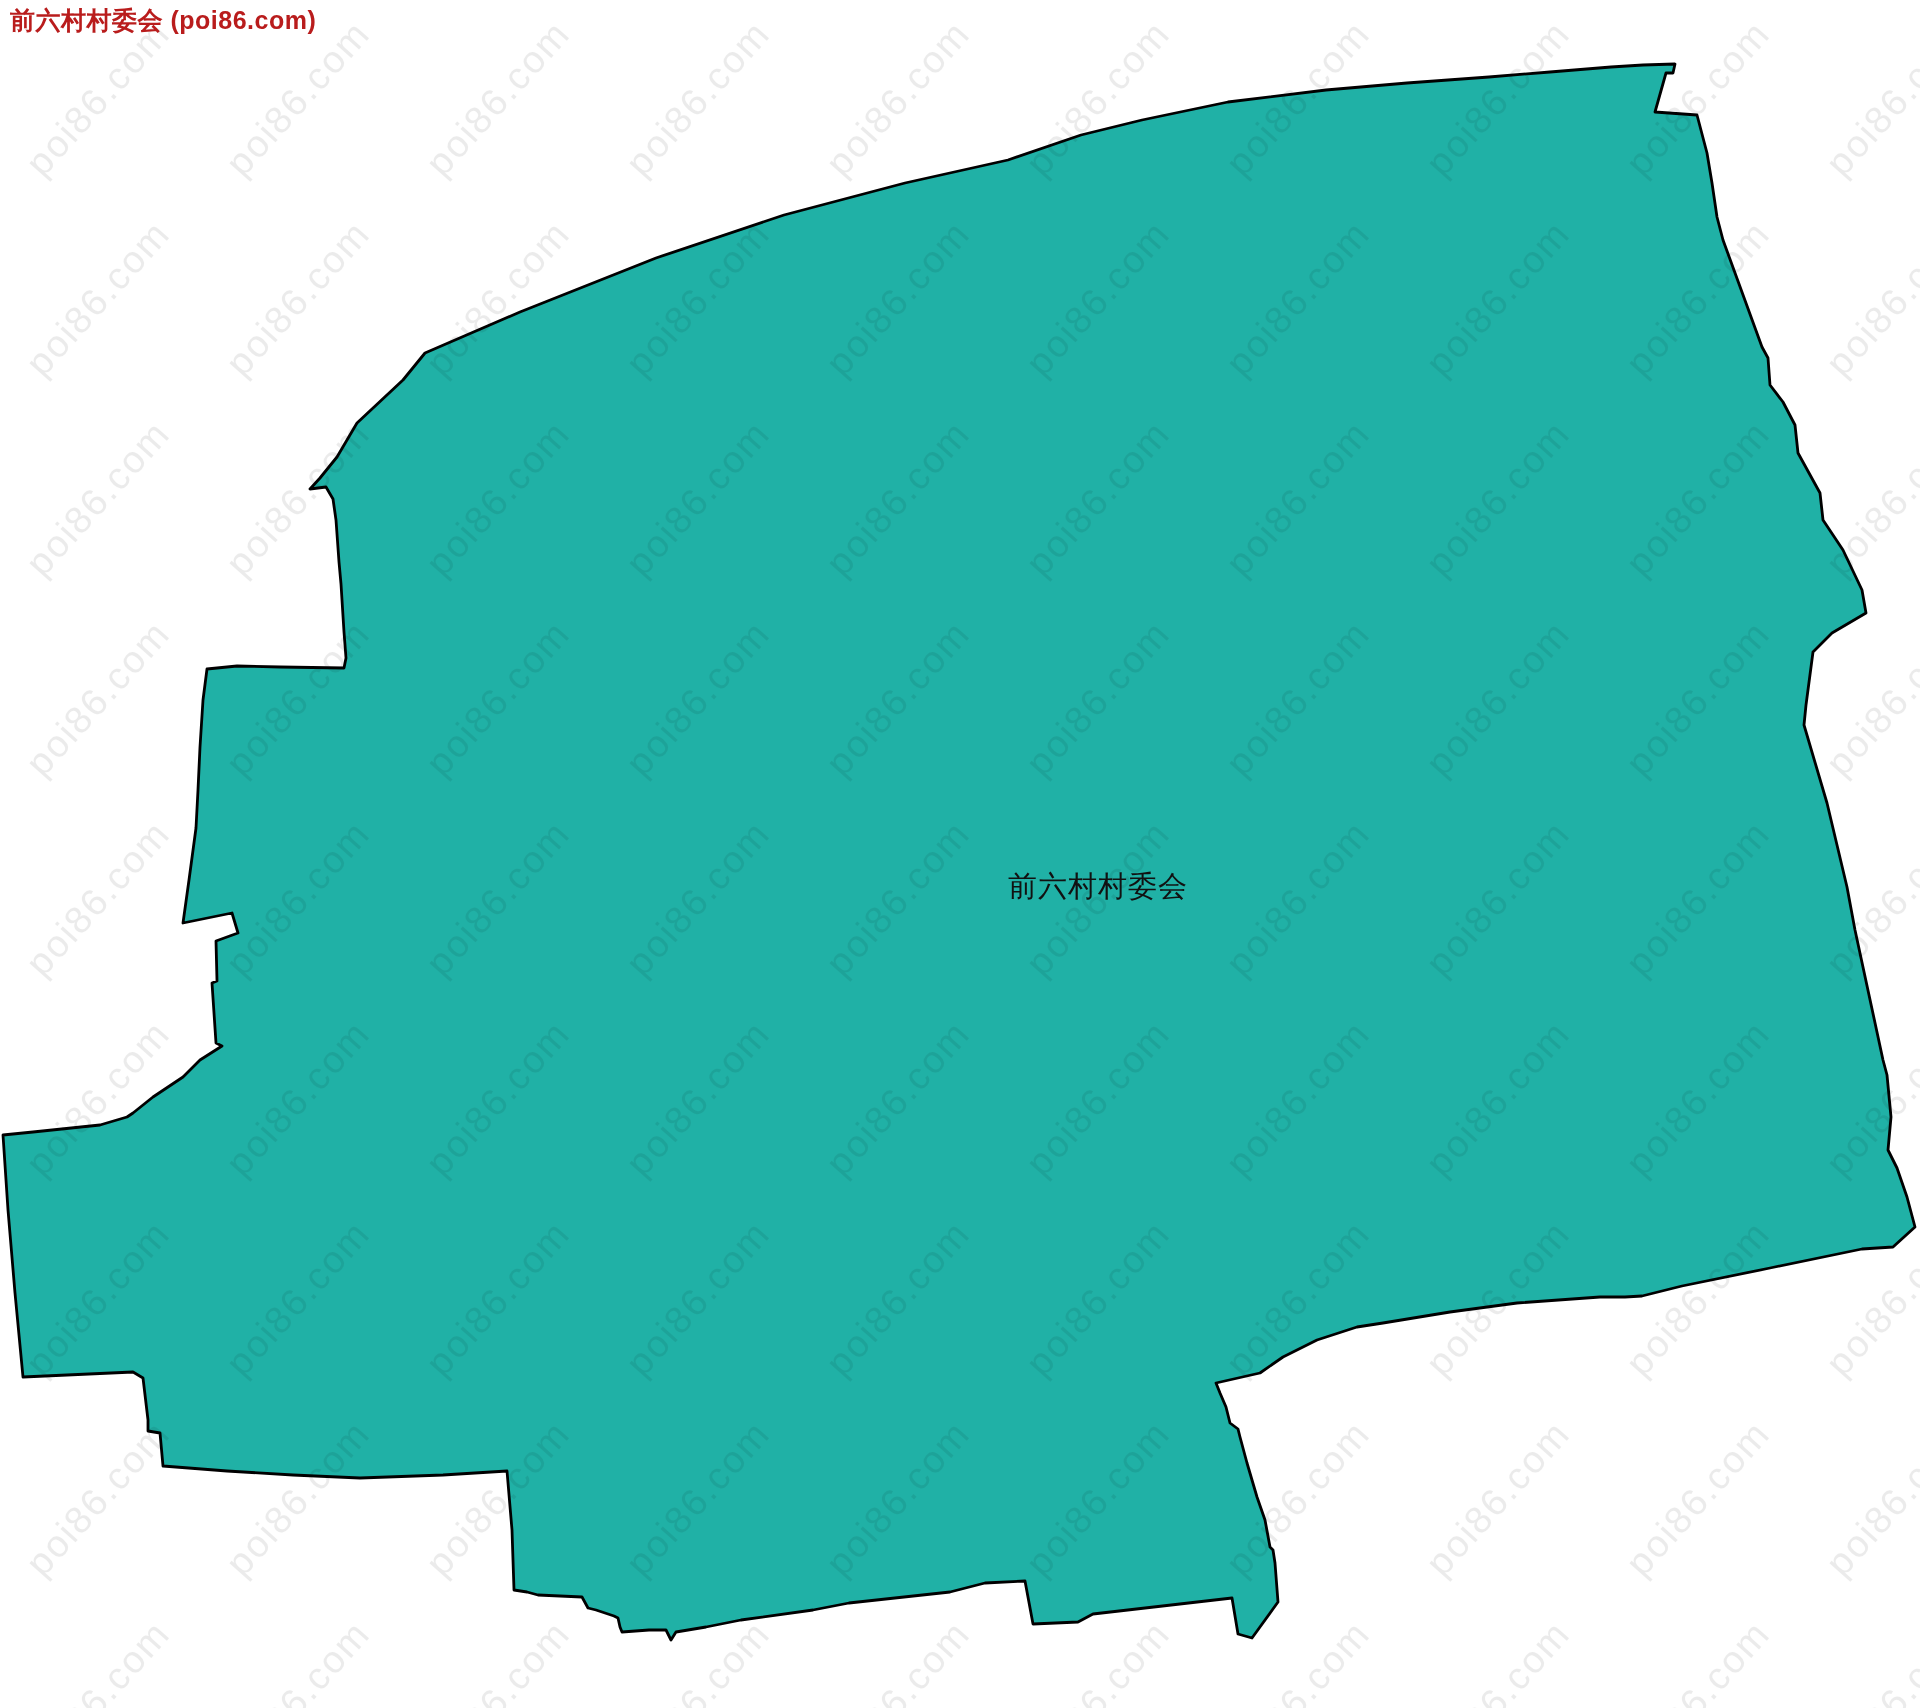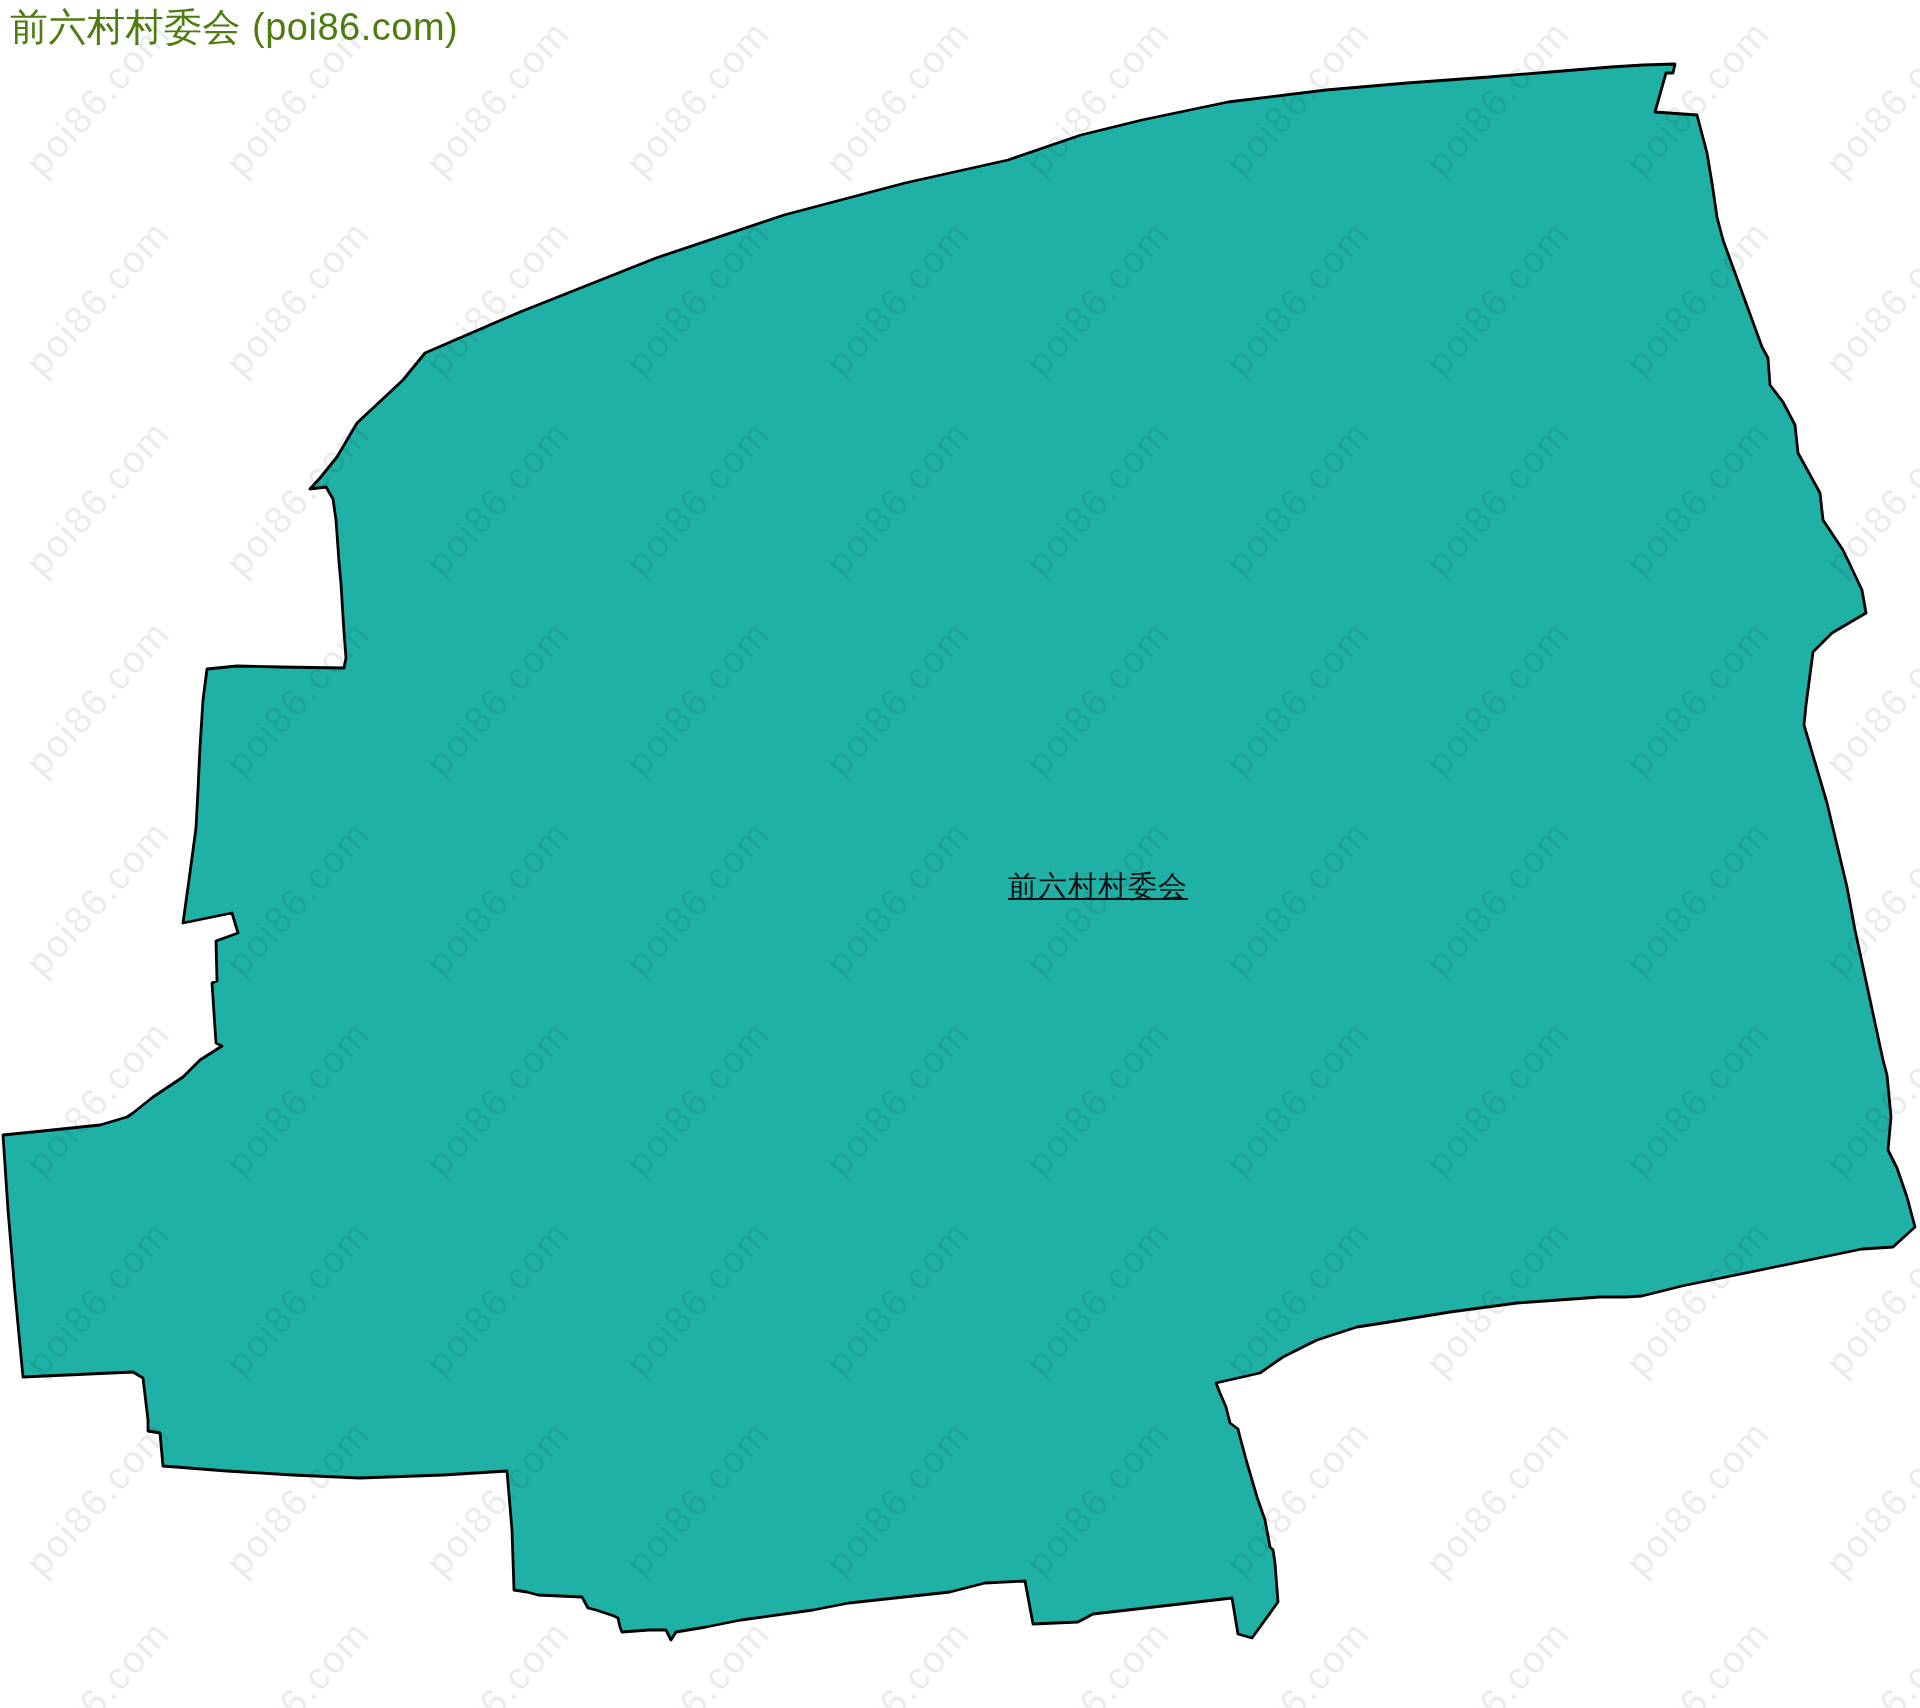--- a/index.html
+++ b/index.html
@@ -18,37 +18,36 @@
   .map-svg {
     position: absolute;
     left: 0;
     top: 0;
     display: block;
   }
   .page-title {
     position: absolute;
     left: 10px;
     top: 6px;
-    font-size: 38px;
+    font-size: 25px;
     line-height: 1.15;
-    font-weight: 400;
-    color: #4d7c0f;
+    font-weight: 700;
+    color: #b91c1c;
     white-space: nowrap;
     letter-spacing: 0.5px;
   }
   .region-label {
     position: absolute;
     left: 1098px;
     top: 887px;
     transform: translate(-50%, -50%);
     font-size: 29px;
     color: #111111;
     white-space: nowrap;
     letter-spacing: 1px;
-    text-decoration: underline;
   }
 </style>
 </head>
 <body>
 
 <div class="stage">
 
   <svg class="map-svg" width="1920" height="1708" viewBox="0 0 1920 1708" xmlns="http://www.w3.org/2000/svg">
     <defs>
       <pattern id="wm" width="200" height="200" patternUnits="userSpaceOnUse">

